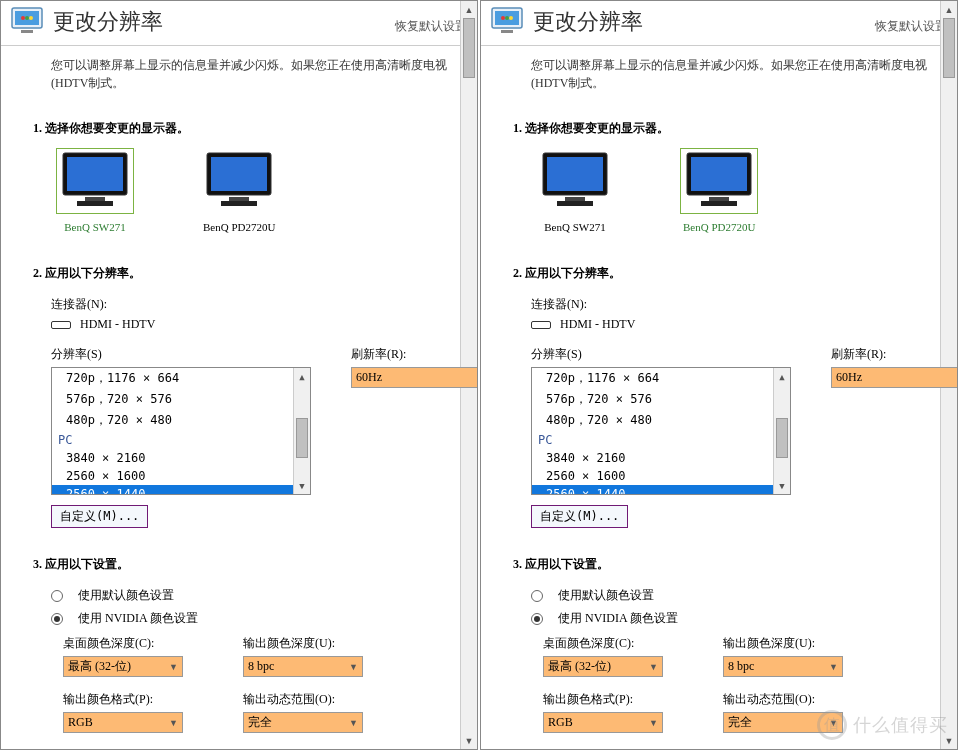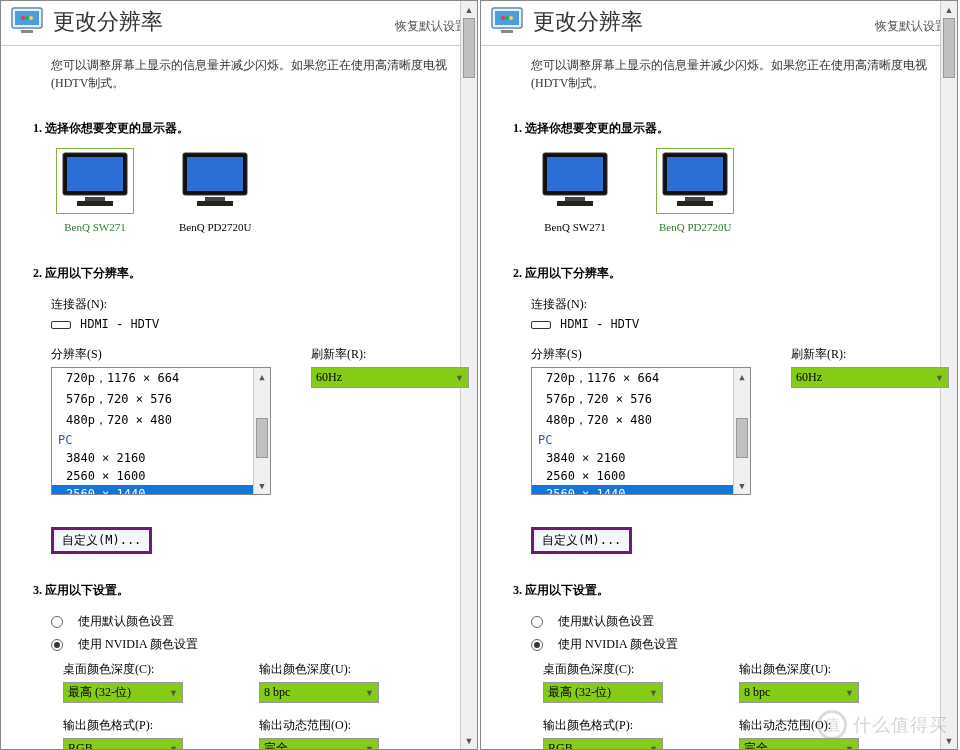--- a/index.html
+++ b/index.html
@@ -76,21 +76,21 @@
   margin-bottom: 28px;
 }
 .section-title {
   font-weight: bold;
   font-size: 12px;
   margin-left: -18px;
   margin-bottom: 14px;
 }
 .displays {
   display: flex;
-  gap: 48px;
+  gap: 72px;
   margin-bottom: 32px;
   margin-left: 8px;
 }
 .display-item {
   text-align: center;
 }
 .monitor {
   width: 72px; height: 60px;
   margin: 0 auto 6px;
 }
@@ -105,31 +105,31 @@
 }
 .connector-icon {
   display: inline-block;
   width: 20px; height: 8px;
   border: 1.5px solid #333;
   border-radius: 2px;
   margin-right: 6px;
   vertical-align: middle;
 }
 .connector-text {
-  font-family: Liberation Mono, monospace;
+  font-family: Liberation Serif, serif;
   font-size: 12px;
 }
 .res-row {
   display: flex;
   gap: 40px;
   margin-top: 14px;
 }
 .res-col { }
 .listbox {
-  width: 220px;
+  width: 260px;
   height: 128px;
   border: 1px solid #888;
   overflow: hidden;
   position: relative;
   font-family: monospace;
   font-size: 12px;
 }
 .listbox-inner {
   width: calc(100% - 17px);
 }
@@ -154,42 +154,42 @@
 .lb-thumb {
   position: absolute;
   left: 2px; right: 2px;
   top: 50px;
   height: 40px;
   background: #c0c0c0;
   border: 1px solid #999;
 }
 .dropdown {
   border: 1px solid #999;
-  background: #84cc16;
+  background: #fdba74;
   height: 21px;
   display: flex;
   align-items: center;
   padding: 0 4px;
   position: relative;
 }
 .dropdown.wide { width: 158px; }
 .dropdown.small { width: 120px; }
 .dropdown-arrow {
   position: absolute;
   right: 4px;
   font-size: 9px;
   color: #555;
 }
 .custom-btn {
-  border: 3px solid #701a75;
+  border: 1px solid #701a75;
   background: #f4f8fc;
   padding: 2px 8px;
   font-family: monospace;
   font-size: 12px;
-  margin-top: 32px;
+  margin-top: 10px;
   display: inline-block;
 }
 .section3 {
   margin-top: 28px;
 }
 .radio-row {
   display: flex;
   align-items: center;
   gap: 15px;
   margin-bottom: 6px;
@@ -204,21 +204,21 @@
   justify-content: center;
 }
 .radio.checked::after {
   content: "";
   width: 6px; height: 6px;
   background: #333;
   border-radius: 50%;
 }
 .color-grid {
   display: flex;
-  gap: 76px;
+  gap: 60px;
   margin-left: 12px;
   margin-top: 8px;
   align-items: flex-end;
 }
 .color-col .field-label { margin-top: 0; }
 .color-col + .color-col { }
 .color-row2 { margin-top: 14px; }
 .watermark {
   position: absolute;
   right: 12px;

